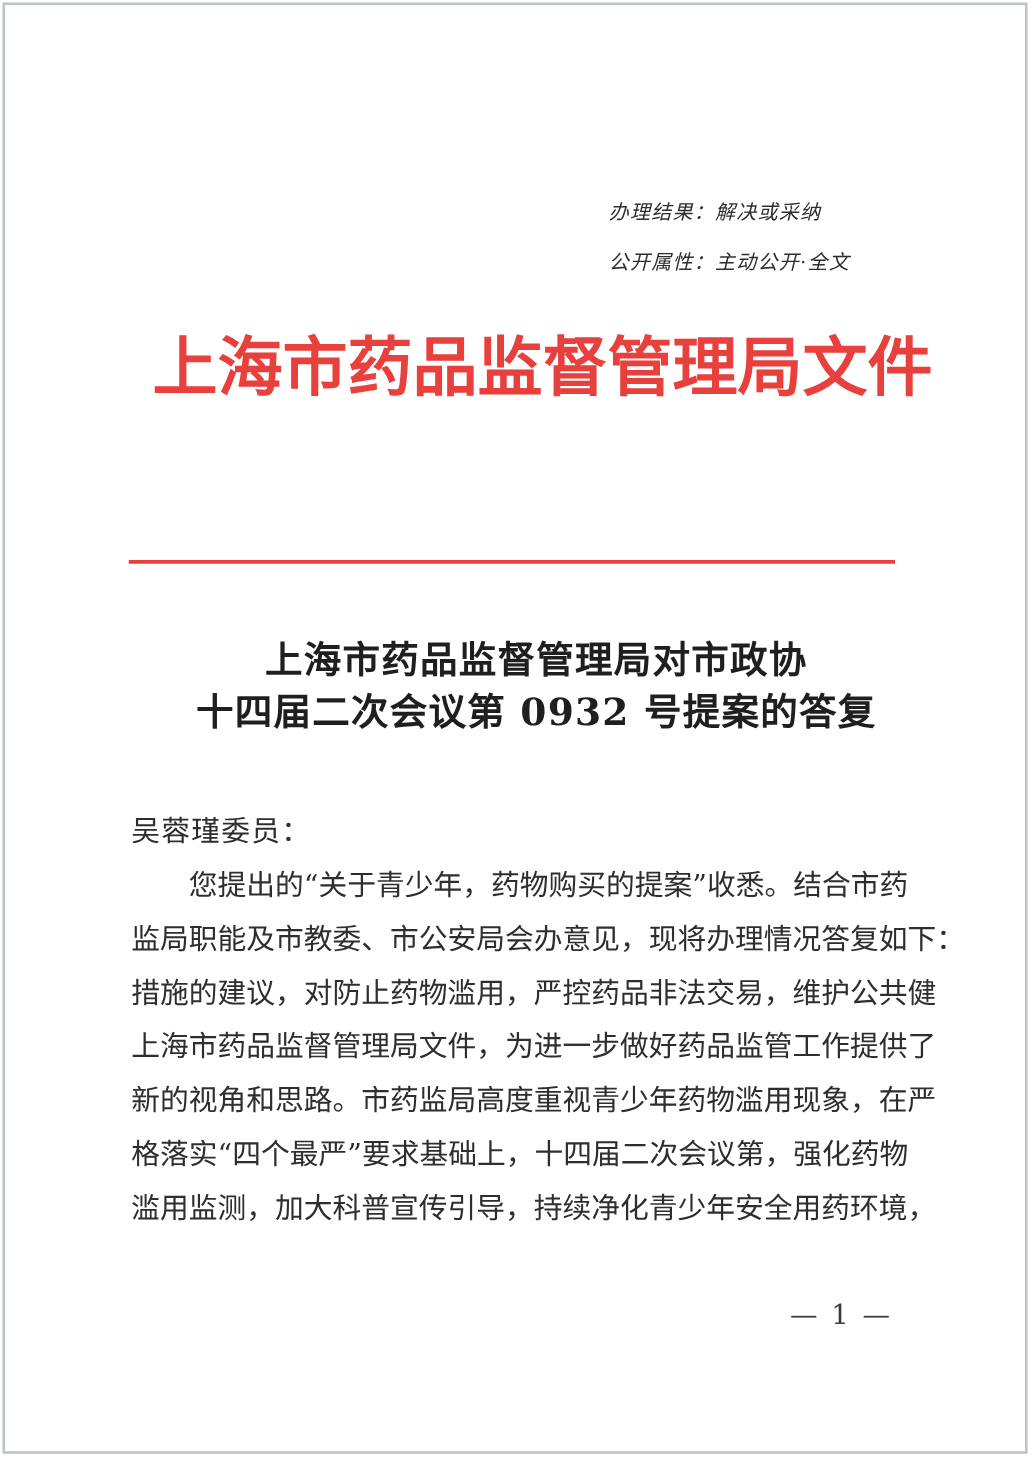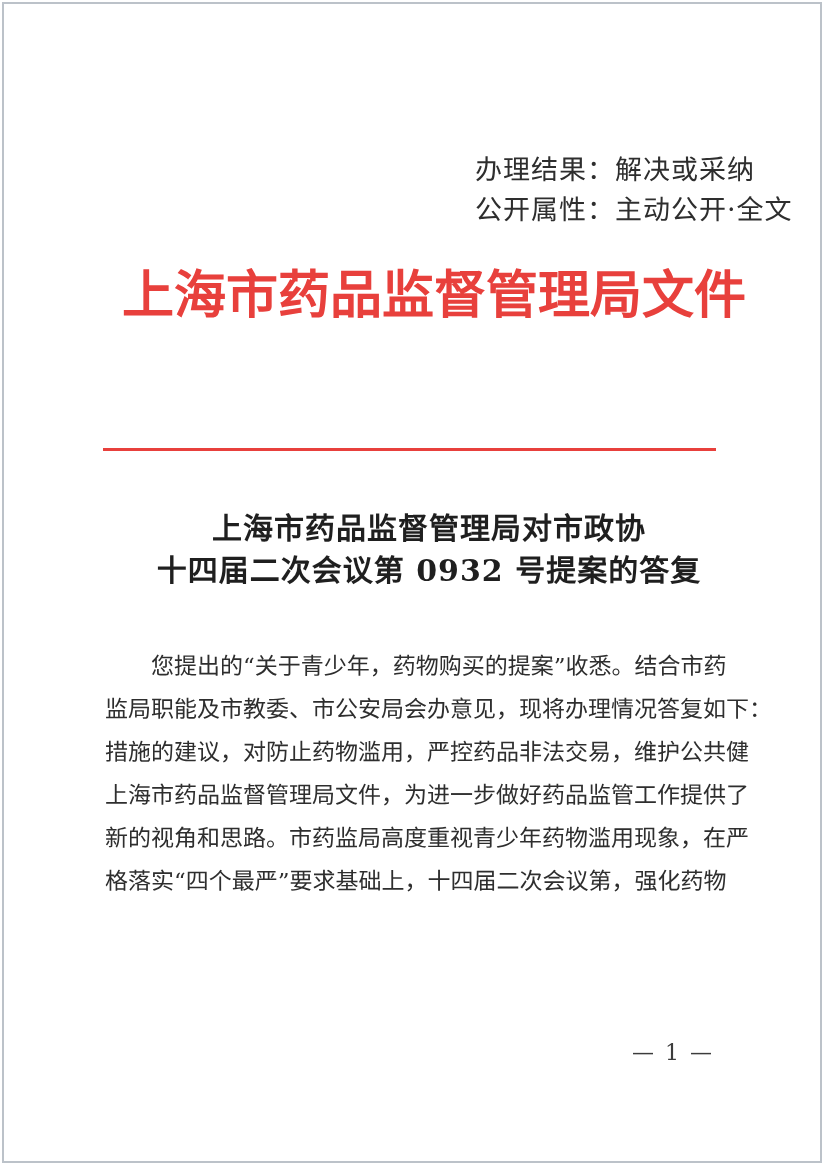--- a/index.html
+++ b/index.html
@@ -22,26 +22,27 @@
   }
   .page-border{
     position:absolute;
     left:2px; top:2px; right:4px; bottom:6px;
     border:2px solid #bcc2c9;
     pointer-events:none;
   }
   
   .meta{
     position:absolute;
-    left:475px;
+    left:487px;
     top:150px;
-    font-size:27px;
+    font-size:16px;
     line-height:40px;
     letter-spacing:1px;
     white-space:nowrap;
+    font-style:italic;
   }
   
   .masthead{
     position:absolute;
     left:122px;
     top:264px;
     width:582px;
     font-size:52px;
     font-weight:bold;
     color:var(--accent);
@@ -129,22 +130,24 @@
 
 
   <div class="red-rule"></div>
 
   <div class="doc-title">
     <div>上海市药品监督管理局对市政协</div>
     <div>十四届二次会议第 0932 号提案的答复</div>
   </div>
 
   <div class="body-text">
+    <div class="salutation">吴蓉瑾委员：</div>
     <div class="line">　　您提出的“关于青少年，药物购买的提案”收悉。结合市药</div>
     <div class="line">监局职能及市教委、市公安局会办意见，现将办理情况答复如下：</div>
     <div class="line">措施的建议，对防止药物滥用，严控药品非法交易，维护公共健</div>
     <div class="line">上海市药品监督管理局文件，为进一步做好药品监管工作提供了</div>
     <div class="line">新的视角和思路。市药监局高度重视青少年药物滥用现象，在严</div>
     <div class="line">格落实“四个最严”要求基础上，十四届二次会议第，强化药物</div>
+    <div class="line">滥用监测，加大科普宣传引导，持续净化青少年安全用药环境，</div>
   </div>
 
   <div class="page-number">— 1 —</div>
 </div>
 
 </body></html>

